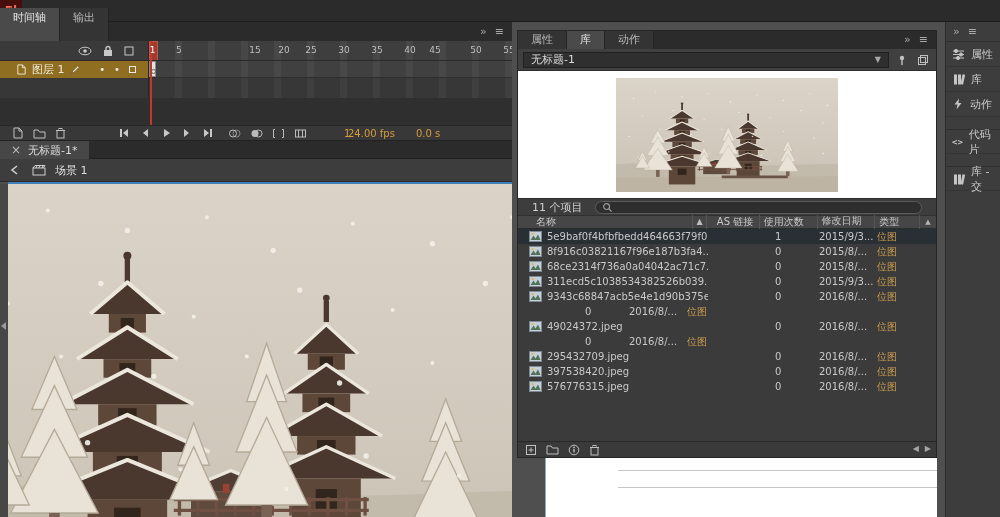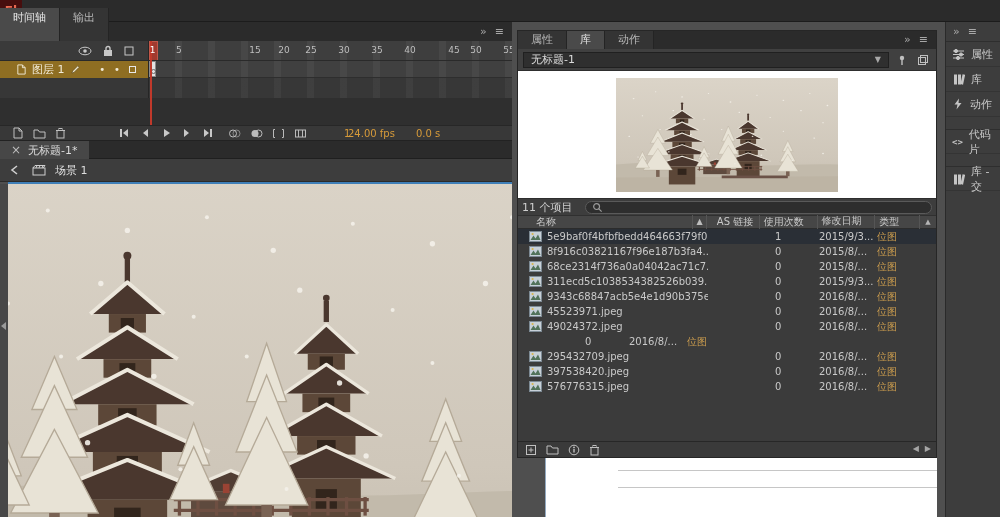--- a/index.html
+++ b/index.html
@@ -65,21 +65,21 @@
 
   
   #library-panel { position:absolute; left:517px; top:30px; width:420px; height:428px; background:#3d3d3d; border:1px solid #262626; }
   #lib-tabbar { height:18px; background:#2b2b2b; display:flex; align-items:flex-end; }
   #lib-tabbar .panel-tab { height:18px; line-height:18px; }
   #lib-toolbar { height:22px; background:#404040; border-bottom:1px solid #2e2e2e; display:flex; align-items:center; gap:5px; padding:0 5px; }
   #lib-doc-select { flex:1; height:16px; background:#2f2f2f; border:1px solid #202020; display:flex; align-items:center; justify-content:space-between; padding:0 7px; color:#dcdcdc; }
   #lib-doc-select .caret { color:#a8a8a8; font-size:8px; }
   .tool-btn { width:16px; height:16px; display:flex; align-items:center; justify-content:center; }
   #lib-preview { height:128px; background:#ffffff; border-bottom:1px solid #2e2e2e; display:flex; align-items:center; justify-content:center; }
-  #lib-countbar { height:16px; background:#3d3d3d; display:flex; align-items:center; gap:12px; padding:0 4px; }
+  #lib-countbar { height:16px; background:#3d3d3d; display:flex; align-items:center; gap:12px; padding:0 14px; }
   #lib-search { flex:1; height:13px; border-radius:7px; background:#2e2e2e; border:1px solid #5a5a5a; display:flex; align-items:center; gap:4px; padding:0 6px; }
   #lib-search input { flex:1; border:none; background:transparent; outline:none; color:#dddddd; font-size:10px; font-family:inherit; }
   #lib-header { height:14px; background:#464646; border-top:1px solid #303030; border-bottom:1px solid #2c2c2c; display:flex; align-items:center; font-size:10px; color:#c9c9c9; }
   #lib-header .hc { height:14px; line-height:14px; border-right:1px solid #555555; overflow:hidden; white-space:nowrap; }
   .hc-name { width:176px; padding-left:18px; }
   .hc-sort { width:14px; text-align:center; font-size:8px; color:#bdbdbd; }
   .hc-link { width:53px; padding-left:4px;text-align:center; }
   .hc-count{ width:58px; padding-left:4px; }
   .hc-date { width:58px; padding-left:4px;font-family:Liberation Mono, monospace; }
   .hc-type { width:45px; padding-left:4px; }
@@ -286,21 +286,21 @@
     <div>
         <span class="frame-num current" style="left: 3.5px;">1</span>
         <span class="frame-num" style="left: 29.9px;">5</span>
         <span class="frame-num" style="left: 46px; margin-top: 20px;">10</span>
         <span class="frame-num" style="left: 95.9px; margin-left: 10px;">15</span>
         <span class="frame-num" style="left: 135px;">20</span>
         <span class="frame-num" style="left: 161.9px;">25</span>
         <span class="frame-num" style="left: 194.9px;">30</span>
         <span class="frame-num" style="left: 227.9px;">35</span>
         <span class="frame-num" style="left: 260.9px;">40</span>
-        <span class="frame-num" style="left: 305px;">45</span>
+        <span class="frame-num" style="left: 286px;">45</span>
         <span class="frame-num" style="left: 326.9px;">50</span>
         <span class="frame-num" style="left: 359.9px;">55</span>
       </div>
   </div>
   <div id="layer-row">
     <span class="ico">
         <svg width="11" height="11" viewBox="0 0 12 12">
           <path d="M2 1 h5 l3 3 v7 h-8 z" fill="none" stroke="#f2ecd9"></path>
           <path d="M7 1 v3 h3" fill="none" stroke="#f2ecd9"></path>
         </svg>
@@ -571,30 +571,20 @@
             </svg>
           </span>
           <span class="nm">9343c68847acb5e4e1d90b375e...</span>
         </span>
         <span class="c-link"></span>
         <span class="c-count">0</span>
         <span class="c-date">2016/8/...</span>
         <span class="c-type">位图</span>
       </div>
       <div class="lib-row">
-        <span class="c-name">
-          <span class="ico">
-            <svg viewBox="0 0 13 11" width="13" height="11">
-              <rect x="0.5" y="0.5" width="12" height="10" fill="#c7d0d8" stroke="#7d8a94"></rect>
-              <path d="M1.5 9 L4.5 4.5 L6.5 7.5 L9 3.5 L11.5 9 Z" fill="#52735a"></path>
-              <circle cx="3.6" cy="3" r="1.1" fill="#d8b54e"></circle>
-            </svg>
-          </span>
-          <span class="nm">45523971.jpeg</span>
-        </span>
         <span class="c-link"></span>
         <span class="c-count">0</span>
         <span class="c-date">2016/8/...</span>
         <span class="c-type">位图</span>
       </div>
       <div class="lib-row">
         <span class="c-name">
           <span class="ico">
             <svg viewBox="0 0 13 11" width="13" height="11">
               <rect x="0.5" y="0.5" width="12" height="10" fill="#c7d0d8" stroke="#7d8a94"></rect>

